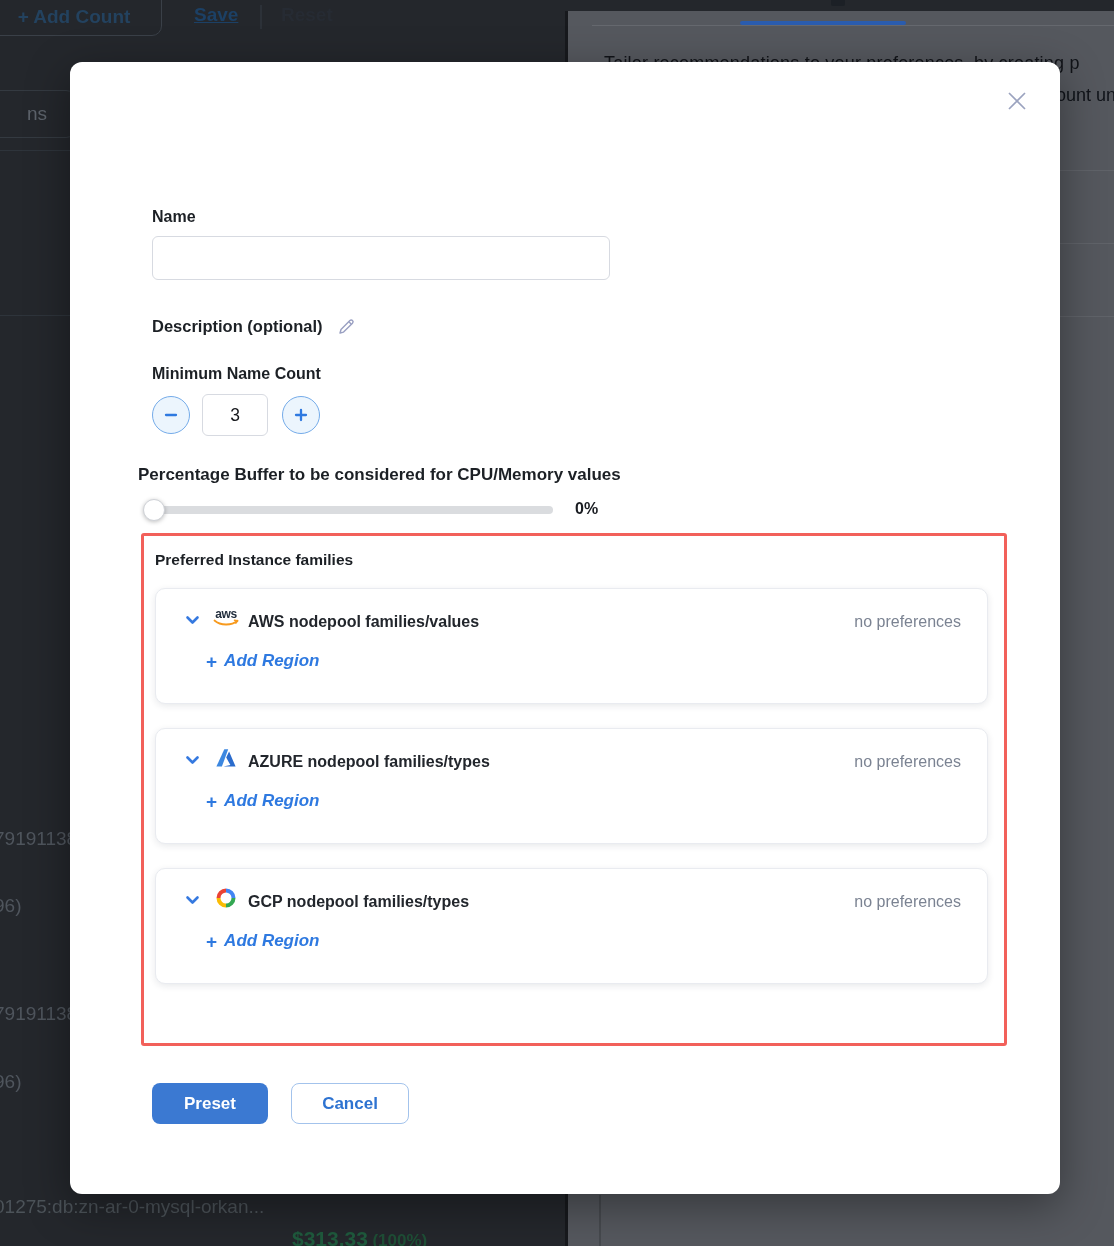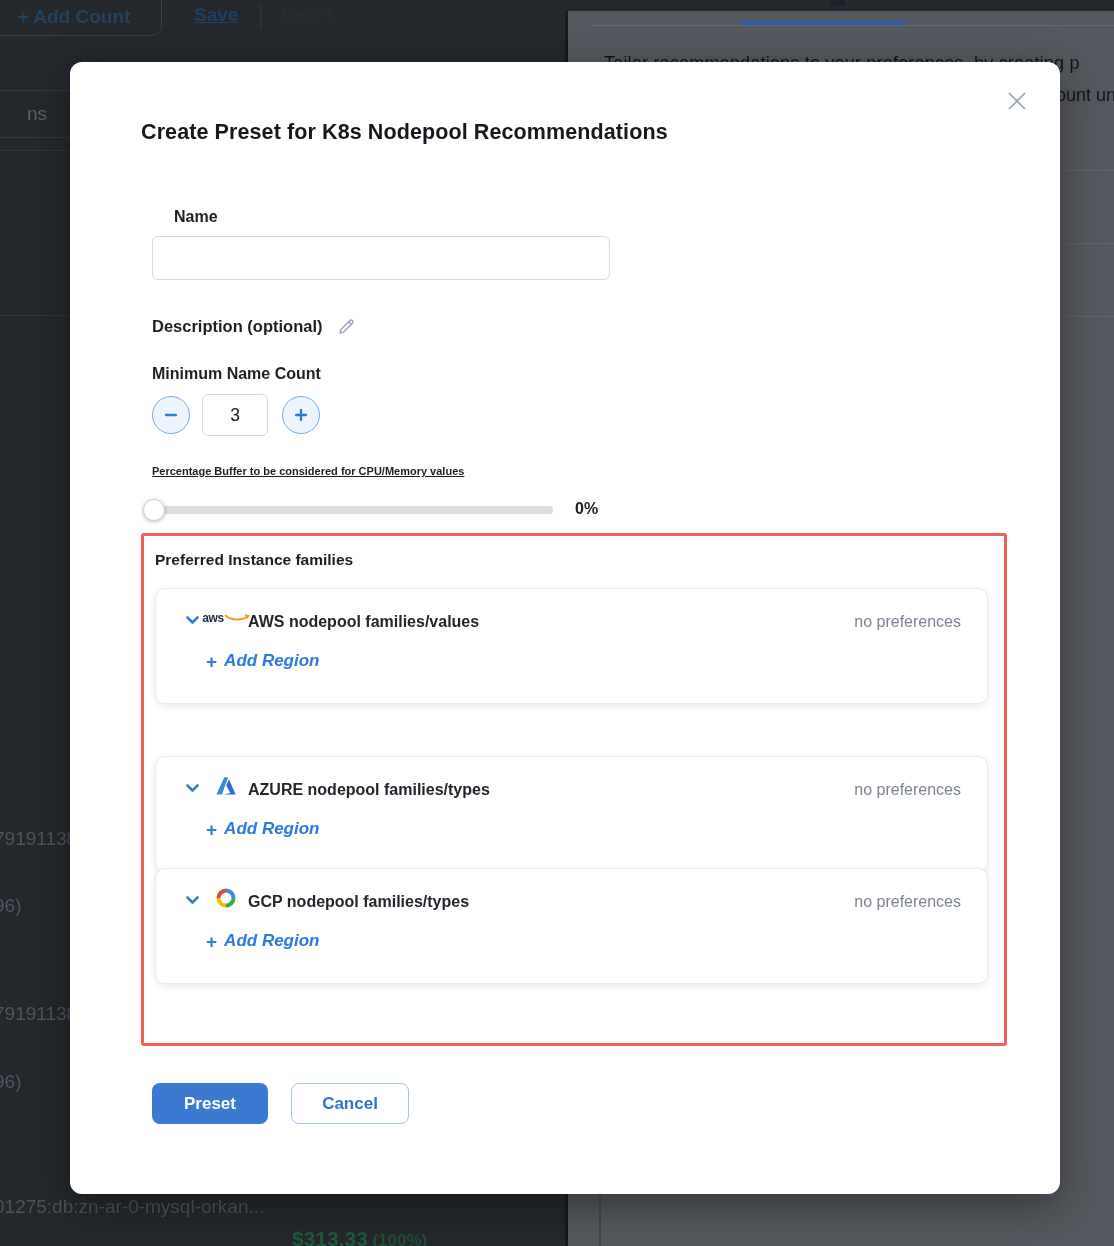--- a/index.html
+++ b/index.html
@@ -55,21 +55,21 @@
   
   .modal {
     left:70px; top:62px; width:990px; height:1132px;
     background:#ffffff; border-radius:12px;
     box-shadow:0 12px 44px rgba(0,0,0,.38);
   }
   .modal .abs { position:absolute; }
   .close-x { right:30px; top:26px; width:26px; height:26px; cursor:pointer; }
   .modal-title { left:71px; top:58px; font-size:21.5px; font-weight:700; color:#15181c; letter-spacing:.1px; }
   .field-label { font-size:16px; font-weight:700; color:#1c2025; }
-  .name-label { left:82px; top:146px;margin-left:22px; }
+  .name-label { left:82px; top:146px; }
   .name-input {
     left:82px; top:174px; width:458px; height:44px;
     border:1px solid #d7dae1; border-radius:6px; background:#fff;
     font-size:16px; padding:0 12px; outline:none; font-family:"Liberation Sans",sans-serif;
   }
   .desc-row { left:82px; top:255px; display:flex; align-items:center; gap:14px; }
   .desc-row .field-label { font-size:16.5px; }
   .minnode-label { left:82px; top:303px; }
   .step-btn {
     width:38px; height:38px; border-radius:50%;
@@ -77,36 +77,36 @@
     display:flex; align-items:center; justify-content:center; cursor:pointer;
   }
   .step-minus { left:82px; top:334px; }
   .step-plus { left:212px; top:334px; }
   .count-input {
     left:132px; top:332px; width:66px; height:42px;
     border:1px solid #d7dae1; border-radius:6px; background:#fff;
     font-size:17.5px; color:#17191d; text-align:center; outline:none;
     font-family:"Liberation Sans",sans-serif;
   }
-  .buffer-label { left:82px; top:403px; font-size:11px;text-decoration:underline; }
+  .buffer-label { left:68px; top:403px; font-size:17px; }
   .slider-track { left:75px; top:444px; width:408px; height:8px; background:#dadcdf; border-radius:5px; cursor:pointer; }
   .slider-thumb {
     left:73px; top:437px; width:22px; height:22px; border-radius:50%;
     background:#fff; border:1px solid #cfd2d7; box-shadow:0 1px 4px rgba(0,0,0,.25); cursor:grab;
   }
   .slider-value { left:505px; top:438px; font-size:16px; font-weight:700; color:#1a1d22; }
 
   .red-box { left:71px; top:471px; width:866px; height:513px; border:3px solid #f2605a; border-radius:3px; }
   .pref-label { left:11px; top:15px; font-size:15.5px; font-weight:700; color:#1c2025; }
   .provider-card {
     left:11px; width:833px; height:116px;
     background:#fff; border:1px solid #e9ebf0; border-radius:10px;
     box-shadow:0 2px 7px rgba(25,35,60,.10);
   }
-  .pc-1 { top:52px; } .pc-2 { top:192px;margin-top:28px; } .pc-3 { top:332px; }
+  .pc-1 { top:52px; } .pc-2 { top:192px; } .pc-3 { top:332px; }
   .pc-header { left:0; top:0; width:100%; height:48px; cursor:pointer; }
   .pc-chevron { left:28px; top:23px; }
   .pc-icon { left:56px; top:15px; width:28px; height:28px; display:flex; align-items:center; justify-content:center; }
   .pc-title { left:92px; top:24px; font-size:16px; font-weight:700; color:#22262c; }
   .pc-status { right:26px; top:24px; font-size:16px; color:#7b8392; }
   .add-region { left:50px; top:62px; display:flex; align-items:center; gap:7px; cursor:pointer; }
   .add-region .plus { font-size:19px; font-weight:700; color:#2e79e0; line-height:1; }
   .add-region .lbl { font-size:17px; font-weight:700; color:#2e79e0;font-style:italic; }
 
   .create-btn {
@@ -115,21 +115,21 @@
     color:#fff; font-size:17px; font-weight:700; cursor:pointer;
     font-family:"Liberation Sans",sans-serif;
   }
   .cancel-btn {
     left:221px; top:1021px; width:118px; height:41px;
     background:#fff; border:1.5px solid #a3c3ec; border-radius:8px;
     color:#2e73d1; font-size:17px; font-weight:700; cursor:pointer;
     font-family:"Liberation Sans",sans-serif;
   }
 
-  .aws-logo { display:flex; flex-direction:row; align-items:center; }
+  .aws-logo { display:flex; flex-direction:column; align-items:center; }
   .aws-logo .aws-word { font-size:12px; font-weight:700; color:#232f3e; line-height:.85; letter-spacing:-.4px; }
 </style>
 </head>
 <body>
 
 <div class="abs bg-left">
   <div class="abs add-filter-btn">
     <span>+ Add Count</span>
   </div>
   <span class="abs save-btn">Save</span>
@@ -164,21 +164,20 @@
 <div class="abs sliver-line l2"></div>
 <div class="abs sliver-line l3"></div>
 <div class="abs bottom-vline"></div>
 
 <div class="abs modal">
 
   <svg class="abs close-x" viewBox="0 0 26 26">
     <path d="M5 5 L21 21 M21 5 L5 21" stroke="#9ba3bf" stroke-width="1.7" fill="none"></path>
   </svg>
 
-  <h1 class="abs modal-title">Create Preset for K8s Nodepool Recommendations</h1>
 
   <label class="abs field-label name-label">Name</label>
   <input class="abs name-input" type="text" value="" style="">
 
   <div class="abs desc-row">
     <span class="field-label">Description (optional)</span>
     <svg width="19" height="19" viewBox="0 0 20 20">
       <path d="M3.2 16.8 L4.2 13.2 L13.6 3.8 A1.9 1.9 0 0 1 16.3 6.5 L6.9 15.9 Z" fill="none" stroke="#9aa0c2" stroke-width="1.5" stroke-linejoin="round"></path>
       <path d="M12.5 5 l2.6 2.6" fill="none" stroke="#9aa0c2" stroke-width="1.5"></path>
     </svg>

